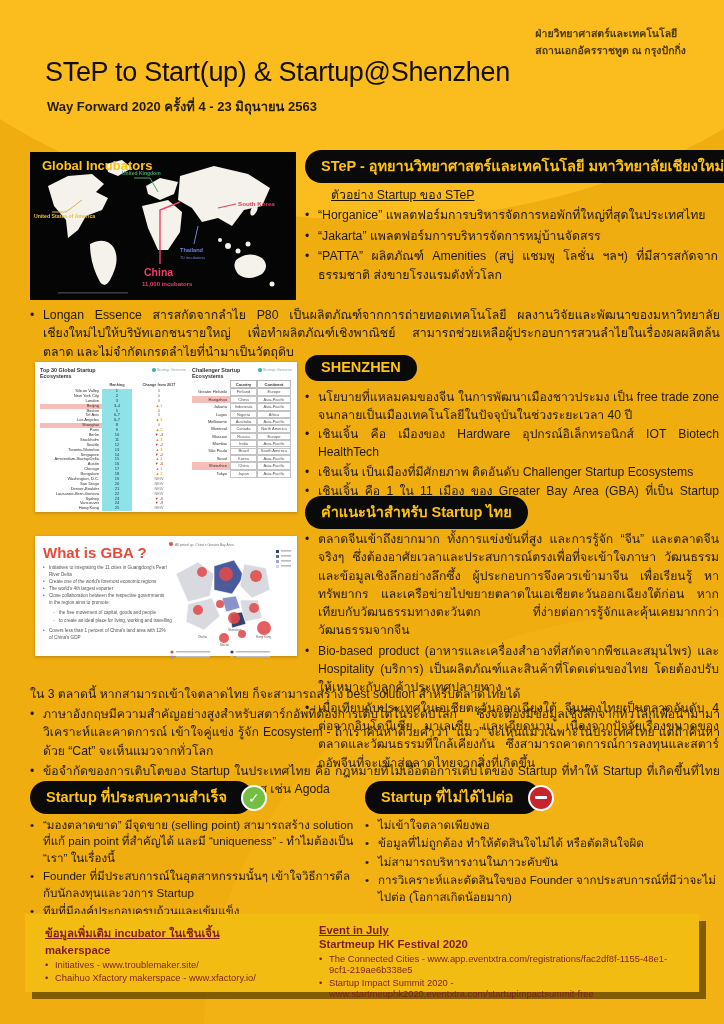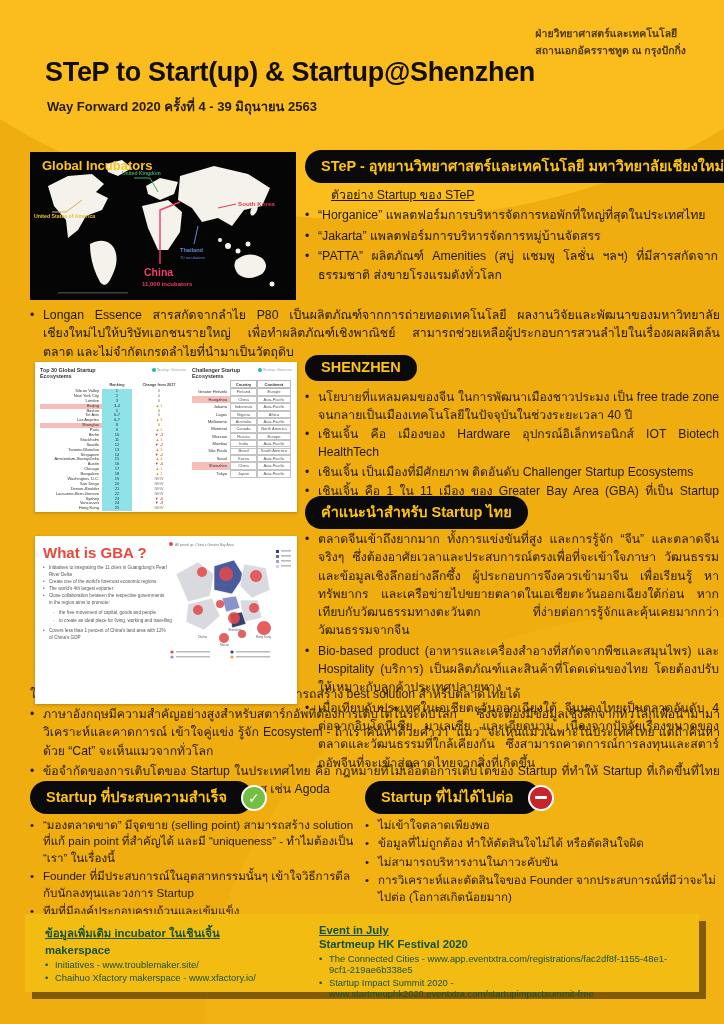--- a/index.html
+++ b/index.html
@@ -3,21 +3,21 @@
 <meta charset="utf-8">
 <style>
   html,body{margin:0;padding:0}
   .page{position:relative;width:724px;height:1024px;overflow:hidden;background:#EFAD10;
         font-family:"Liberation Sans","DejaVu Sans",sans-serif;color:#221a00}
   .bg-blob1{position:absolute;left:-190px;top:-590px;width:1120px;height:810px;border-radius:50%;background:#FBBD1E}
   .bg-blob2{position:absolute;right:-400px;bottom:-430px;width:920px;height:840px;border-radius:50%;background:#F6B716;opacity:.55}
 
   
   .org{position:absolute;top:25px;right:38px;text-align:left;font-size:10.5px;font-weight:bold;color:#4a3900;line-height:1.6}
-  .title{position:absolute;left:45px;top:57px;font-size:27px;font-weight:700;color:#120e00;letter-spacing:-.3px}
+  .title{position:absolute;left:45px;top:57px;font-size:27px;font-weight:400;color:#120e00;letter-spacing:-.3px}
   .subtitle{position:absolute;left:47px;top:96px;font-size:13px;font-weight:bold;color:#241c00}
   .credits{position:absolute;left:47px;top:115px;font-size:11.8px;color:#241c00}
 
   
   .pill{position:absolute;background:#0a0a0a;color:#FFC30F;font-weight:bold;border-radius:17px;
         padding:4px 16px 6px;font-size:14.5px;white-space:nowrap}
   .pill .icon-badge{position:absolute;right:-14px;top:50%;transform:translateY(-50%);width:26px;height:26px;border-radius:50%;
         display:flex;align-items:center;justify-content:center;border:2.5px solid #fff;box-sizing:border-box}
   .icon-check{background:#72BF44;color:#fff;font-size:14px;font-weight:bold}
   .icon-no{background:#C8242B}
@@ -66,58 +66,58 @@
 
   
   #pill-shenzhen{left:305px;top:355px}
   .shz-list{position:absolute;left:305px;top:387px;width:414px;font-size:12.2px;line-height:1.45;text-align:justify}
   #pill-advice{left:305px;top:496px}
   .adv-list{position:absolute;left:305px;top:528px;width:414px;font-size:12.2px;line-height:1.5;text-align:justify}
   .cont-line{position:absolute;left:30px;top:685px;width:690px;font-size:12.2px;line-height:1.5}
   .extra-list{position:absolute;left:30px;top:703px;width:690px;font-size:12.2px;line-height:1.5;text-align:justify}
 
   
-  .gba-panel{position:absolute;left:35px;top:536px;width:262px;height:168px;background:#fff;
+  .gba-panel{position:absolute;left:35px;top:536px;width:262px;height:120px;background:#fff;
         box-shadow:0 1px 3px rgba(60,40,0,.3);padding:6px 8px;box-sizing:border-box}
   .gba-title{color:#E8483B;font-size:15px;font-weight:800;margin-top:2px}
   .gba-list{width:126px;font-size:4.6px;color:#555;line-height:1.45;margin-top:4px}
   .gba-list .li{margin:.5px 0}
   .gba-list .li .b{flex:0 0 6px;width:6px}
   .gba-sub{margin-left:10px}
   .gba-map{position:absolute;right:3px;top:4px;width:126px;height:122px}
 
   
   #pill-success{left:30px;top:781px;padding-right:26px}
   #pill-fail{left:365px;top:781px;padding-right:26px}
   .succ-list{position:absolute;left:30px;top:815px;width:328px;font-size:11.6px;line-height:1.42}
   .fail-list{position:absolute;left:365px;top:815px;width:352px;font-size:11.6px;line-height:1.42}
 
   
   .footer{position:absolute;left:25px;top:914px;width:674px;height:78px;background:#F3BC13;
-        box-shadow:7px 7px 0 rgba(80,55,0,.7);padding:10px 20px;box-sizing:border-box;display:flex;color:#14532d}
+        box-shadow:7px 7px 0 rgba(80,55,0,.7);padding:10px 20px;box-sizing:border-box;display:flex;color:#7f1d1d}
   .f-col1{width:248px;margin-right:26px}
   .f-col2{flex:1}
   .f-h{font-size:11.3px;font-weight:bold;text-decoration:underline}
   .f-sub{font-size:11.3px;font-weight:bold;margin-top:2px}
   .f-li{display:flex;font-size:9.4px;margin-top:2.5px}
   .f-li .b{flex:0 0 10px;width:10px}
 </style>
 </head>
 <body>
 
 <div class="page">
   <div class="bg-blob1"></div>
   <div class="bg-blob2"></div>
 
   <div class="org">
     <div>ฝ่ายวิทยาศาสตร์และเทคโนโลยี</div>
     <div>สถานเอกอัครราชทูต ณ กรุงปักกิ่ง</div>
   </div>
   <div class="title">STeP to Start(up) &amp; Startup@Shenzhen</div>
-  <div class="subtitle">Way Forward 2020 ครั้งที่ 4 - 39 มิถุนายน 2563</div>
+  <div class="subtitle">Way Forward 2020 ครั้งที่ 4 - 23 มิถุนายน 2563</div>
 
   <div class="map-panel">
     <svg width="266" height="148" viewBox="0 0 266 148">
       <g fill="#f4f2ea" stroke="none">
         <path d="M18,34 L38,24 L62,22 L74,32 L66,40 L78,46 L72,58 L56,64 L48,78 L38,86 L36,68 L24,54 Z"></path>
         <path d="M76,12 l16,-4 l10,8 l-14,8 l-10,-4 z"></path>
         <path d="M60,92 q16,-8 24,4 q6,12 -2,28 q-6,14 -12,6 q-10,-18 -10,-38 z"></path>
         <path d="M116,34 l14,-8 l18,4 l-4,12 l-14,6 l-12,-6 z"></path>
         <path d="M112,54 l26,-6 l14,12 l-2,20 l-12,18 l-10,0 l-10,-22 z"></path>
         <path d="M150,24 l34,-10 l34,8 l22,14 l-8,18 l-18,4 l-12,16 l-14,-8 l-16,4 l-10,-14 l-14,-8 z"></path>

